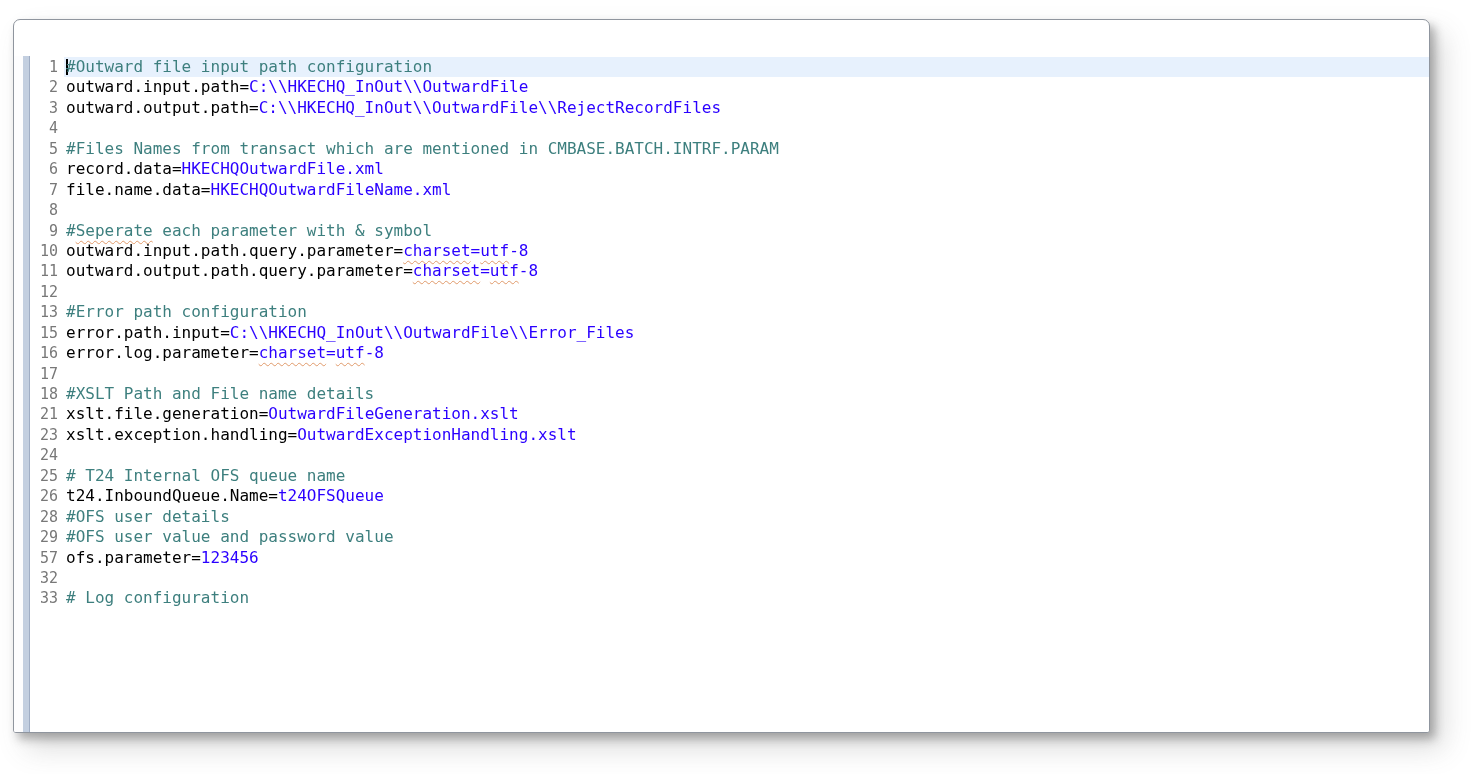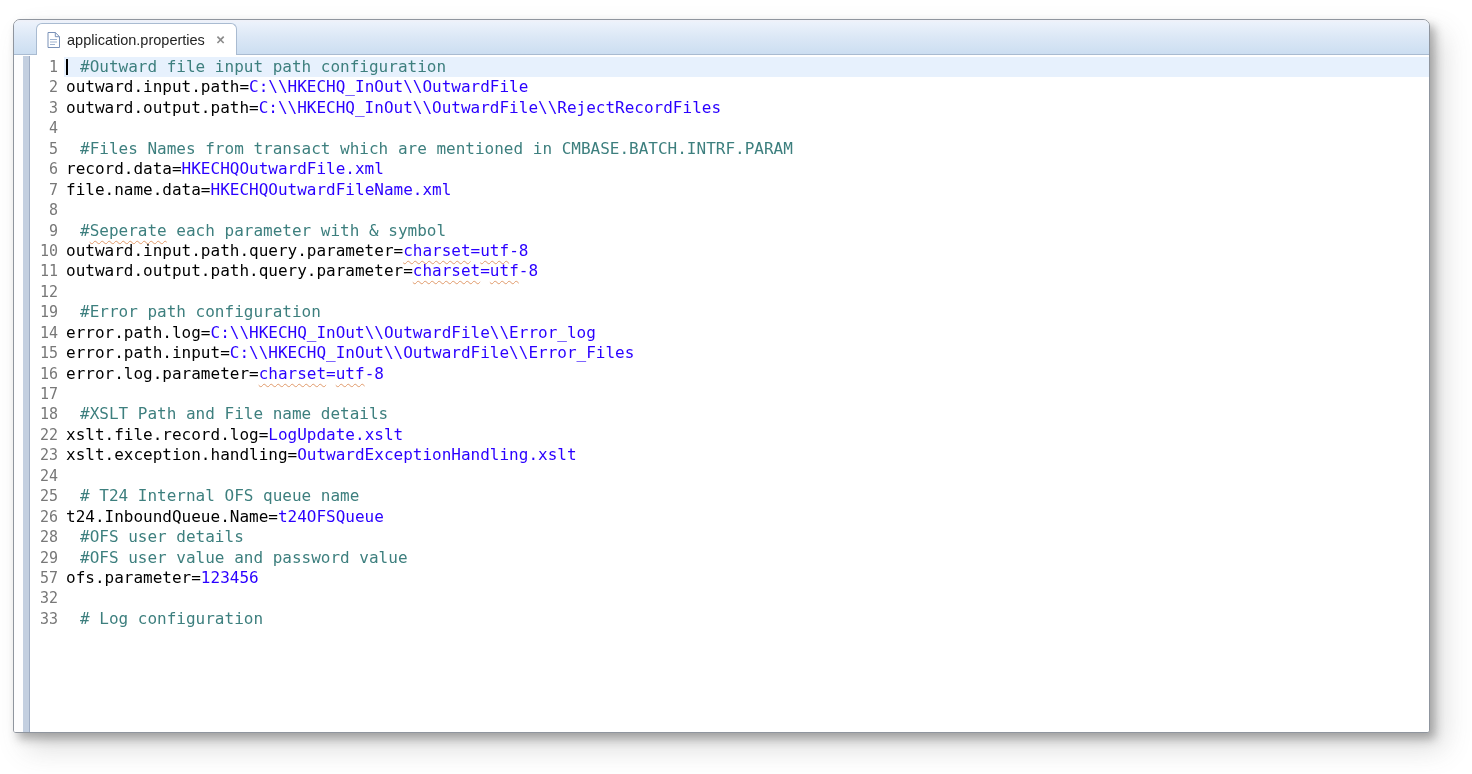--- a/index.html
+++ b/index.html
@@ -29,46 +29,33 @@
   .annpad { flex:0 0 9px; background:#fdfdfe; }
   .annbar { flex:0 0 7px; background:var(--rulerbar); border-right:1px solid var(--rulerborder); }
   .lines  { flex:1; padding-top:1px; overflow:hidden; }
 
   .line { display:flex; height:20.45px; line-height:20.5px; }
   .ln   { flex:0 0 34px; text-align:right; padding-right:6px; color:var(--linenum);
           font-size:15px; user-select:none; }
   .code { flex:1; white-space:pre; padding-left:2px; color:var(--keytext); }
   .line.cur .code { background:var(--curline); }
 
-  .c { color:var(--comment);padding-left:14px; }
+  .c { color:var(--comment); }
   .k { color:var(--keytext); }
   .v { color:var(--value); }
   u.sp { text-decoration-line:underline; text-decoration-style:wavy;
          text-decoration-color:var(--squiggle); text-decoration-thickness:1px;
          text-underline-offset:3.5px; text-decoration-skip-ink:none; color:inherit;margin-top:8px; }
   .caret { display:inline-block; width:2px; height:16px; background:#000;
            vertical-align:-3px; margin-right:-2px; }
 </style>
 </head>
 <body>
 
 <div class="window">
-  <div class="tabbar">
-    <div class="tab">
-      <span class="ficon">
-        <svg width="13" height="16" viewBox="0 0 13 16">
-          <path d="M1 .5h7.3L12.5 4.7V15.5H1z" fill="#ffffff" stroke="#7a92b8" stroke-width="1"></path>
-          <path d="M8.3 .5V4.7H12.5" fill="none" stroke="#7a92b8" stroke-width="1"></path>
-          <path d="M3 7.5h7M3 10h7M3 12.5h5" stroke="#9fb3cf" stroke-width="1"></path>
-        </svg>
-      </span>
-      <span class="tlabel">application.properties</span>
-      <span class="tclose">✕</span>
-    </div>
-  </div>
 
   <div class="editor">
     <div class="annpad"></div>
     <div class="annbar"></div>
     <div class="lines">
         <div class="line cur">
           <span class="ln">1</span>
           <span class="code"><span class="caret"></span><span class="c">#Outward file input path configuration</span></span>
         </div>
         <div class="line">
@@ -109,46 +96,42 @@
         </div>
         <div class="line">
           <span class="ln">11</span>
           <span class="code"><span class="k">outward.output.path.query.parameter=</span><span class="v"><u class="sp">charset</u>=<u class="sp">utf</u>-8</span></span>
         </div>
         <div class="line">
           <span class="ln">12</span>
           <span class="code"></span>
         </div>
         <div class="line">
-          <span class="ln">19</span>
+          <span class="ln">13</span>
           <span class="code"><span class="c">#Error path configuration</span></span>
-        </div>
-        <div class="line">
-          <span class="ln">14</span>
-          <span class="code"><span class="k">error.path.log=</span><span class="v">C:\\HKECHQ_InOut\\OutwardFile\\Error_log</span></span>
         </div>
         <div class="line">
           <span class="ln">15</span>
           <span class="code"><span class="k">error.path.input=</span><span class="v">C:\\HKECHQ_InOut\\OutwardFile\\Error_Files</span></span>
         </div>
         <div class="line">
           <span class="ln">16</span>
           <span class="code"><span class="k">error.log.parameter=</span><span class="v"><u class="sp">charset</u>=<u class="sp">utf</u>-8</span></span>
         </div>
         <div class="line">
           <span class="ln">17</span>
           <span class="code"></span>
         </div>
         <div class="line">
           <span class="ln">18</span>
           <span class="code"><span class="c">#XSLT Path and File name details</span></span>
         </div>
         <div class="line">
-          <span class="ln">22</span>
-          <span class="code"><span class="k">xslt.file.record.log=</span><span class="v">LogUpdate.xslt</span></span>
+          <span class="ln">21</span>
+          <span class="code"><span class="k">xslt.file.generation=</span><span class="v">OutwardFileGeneration.xslt</span></span>
         </div>
         <div class="line">
           <span class="ln">23</span>
           <span class="code"><span class="k">xslt.exception.handling=</span><span class="v">OutwardExceptionHandling.xslt</span></span>
         </div>
         <div class="line">
           <span class="ln">24</span>
           <span class="code"></span>
         </div>
         <div class="line">

